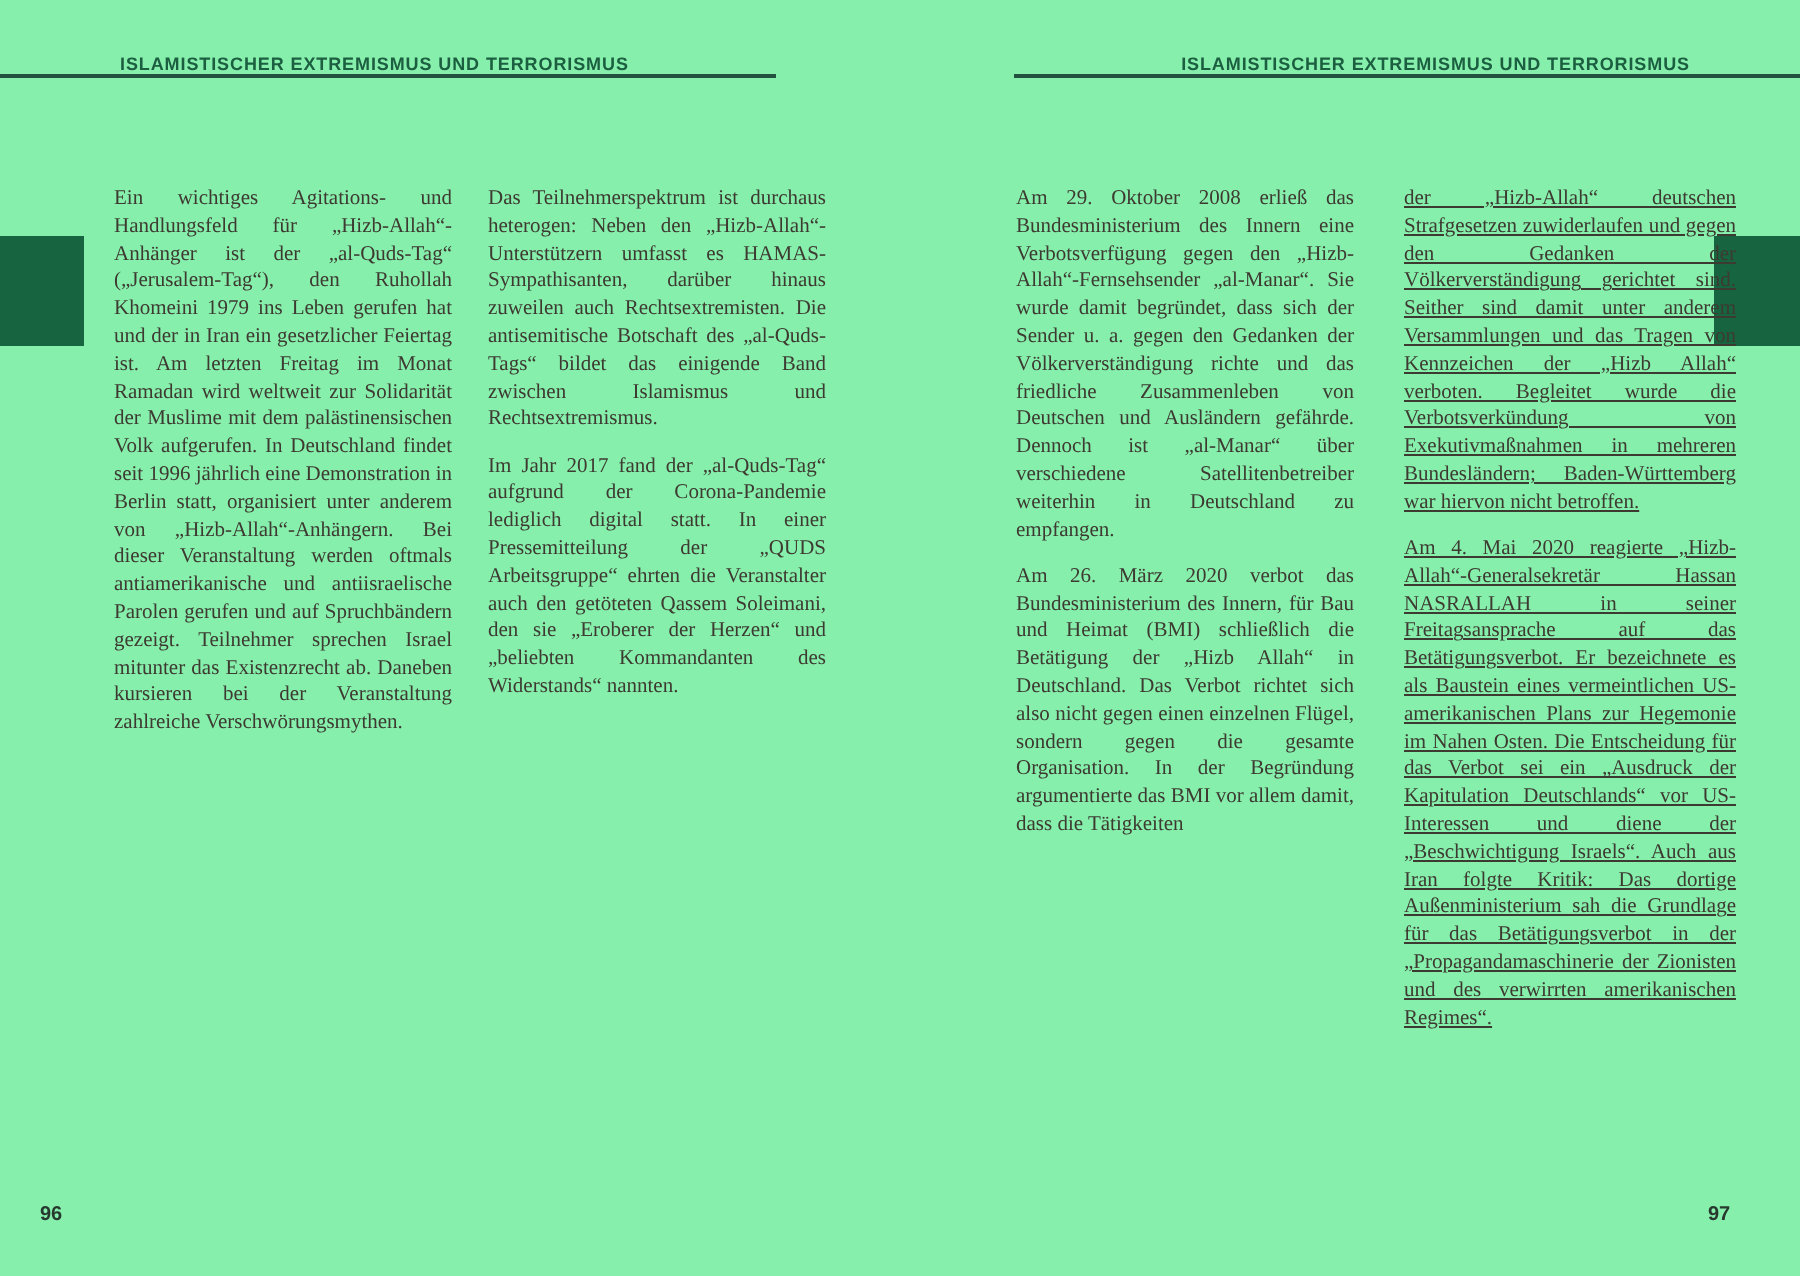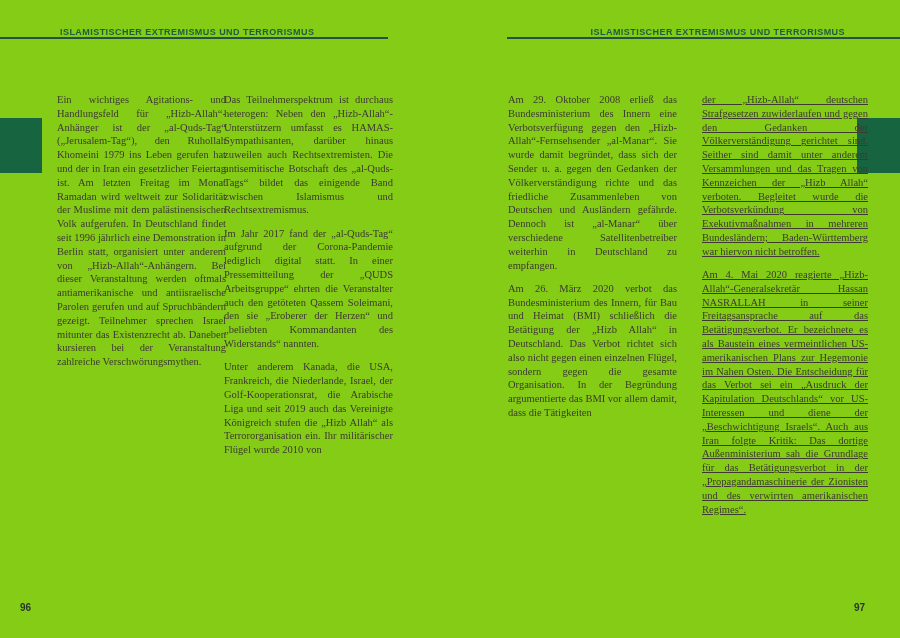--- a/index.html
+++ b/index.html
@@ -3,21 +3,21 @@
 <meta charset="utf-8">
 <style>
   html,body{margin:0;padding:0;}
   body{
     width:900px;height:638px;
     background:#fbfcfb;
     position:relative;
     overflow:hidden;
     font-family:"Liberation Serif", serif;
   }
-  .sheet{position:absolute;inset:0;background:#84cc16;}
+  .sheet{position:absolute;inset:0;background:#86efac;}
 
   
   .running-head{
     position:absolute;top:27px;
     font-family:"Liberation Sans", sans-serif;
     font-weight:bold;font-size:9px;line-height:10px;
     letter-spacing:0.45px;
     color:#1c5f40;
     white-space:nowrap;
   }
@@ -34,21 +34,21 @@
 
   
   .col{
     position:absolute;top:93px;width:169px;
     font-size:10.5px;line-height:13.8px;
     color:#3d3a31;
     text-align:justify;
     hyphens:auto;-webkit-hyphens:auto;
   }
   .col-1{left:57px;}
-  .col-2{left:224px;}
+  .col-2{left:244px;}
   .col-3{left:508px;}
   .col-4{left:702px;width:166px;text-decoration:underline;}
   .col p{margin:0 0 9.5px 0;}
   .col p:last-child{margin-bottom:0;}
 
   
   .section-heading{
     margin:27px 0 4px 16px;
     font-family:"Liberation Sans", sans-serif;
     font-weight:bold;font-size:9.5px;line-height:14.5px;
@@ -80,21 +80,20 @@
   <div class="chapter-tab left"></div>
   <div class="chapter-tab right"></div>
 
   <div class="col col-1">
     <p>Ein wichtiges Agitations- und Handlungsfeld für „Hizb-Allah“-Anhänger ist der „al-Quds-Tag“ („Jerusalem-Tag“), den Ruhollah Khomeini 1979 ins Leben gerufen hat und der in Iran ein gesetzlicher Feiertag ist. Am letzten Freitag im Monat Ramadan wird weltweit zur Solidarität der Muslime mit dem palästinensischen Volk aufgerufen. In Deutschland findet seit 1996 jährlich eine Demonstration in Berlin statt, organisiert unter anderem von „Hizb-Allah“-Anhängern. Bei dieser Veranstaltung werden oftmals antiamerikanische und antiisraelische Parolen gerufen und auf Spruchbändern gezeigt. Teilnehmer sprechen Israel mitunter das Existenzrecht ab. Daneben kursieren bei der Veranstaltung zahlreiche Verschwörungsmythen.</p>
   </div>
 
   <div class="col col-2">
     <p>Das Teilnehmerspektrum ist durchaus heterogen: Neben den „Hizb-Allah“-Unterstützern umfasst es HAMAS-Sympathisanten, darüber hinaus zuweilen auch Rechtsextremisten. Die antisemitische Botschaft des „al-Quds-Tags“ bildet das einigende Band zwischen Islamismus und Rechtsextremismus.</p>
     <p>Im Jahr 2017 fand der „al-Quds-Tag“ aufgrund der Corona-Pandemie lediglich digital statt. In einer Pressemitteilung der „QUDS Arbeitsgruppe“ ehrten die Veranstalter auch den getöteten Qassem Soleimani, den sie „Eroberer der Herzen“ und „beliebten Kommandanten des Widerstands“ nannten.</p>
-    <p>Unter anderem Kanada, die USA, Frankreich, die Niederlande, Israel, der Golf-Kooperationsrat, die Arabische Liga und seit 2019 auch das Vereinigte Königreich stufen die „Hizb Allah“ als Terrororganisation ein. Ihr militärischer Flügel wurde 2010 von</p>
   </div>
 
   <div class="col col-3">
     <p>Am 29. Oktober 2008 erließ das Bundesministerium des Innern eine Verbotsverfügung gegen den „Hizb-Allah“-Fernsehsender „al-Manar“. Sie wurde damit begründet, dass sich der Sender u. a. gegen den Gedanken der Völkerverständigung richte und das friedliche Zusammenleben von Deutschen und Ausländern gefährde. Dennoch ist „al-Manar“ über verschiedene Satellitenbetreiber weiterhin in Deutschland zu empfangen.</p>
     <p>Am 26. März 2020 verbot das Bundesministerium des Innern, für Bau und Heimat (BMI) schließlich die Betätigung der „Hizb Allah“ in Deutschland. Das Verbot richtet sich also nicht gegen einen einzelnen Flügel, sondern gegen die gesamte Organisation. In der Begründung argumentierte das BMI vor allem damit, dass die Tätigkeiten</p>
   </div>
 
   <div class="col col-4">
     <p>der „Hizb-Allah“ deutschen Strafgesetzen zuwiderlaufen und gegen den Gedanken der Völkerverständigung gerichtet sind. Seither sind damit unter anderem Versammlungen und das Tragen von Kennzeichen der „Hizb Allah“ verboten. Begleitet wurde die Verbotsverkündung von Exekutivmaßnahmen in mehreren Bundesländern; Baden-Württemberg war hiervon nicht betroffen.</p>
     <p>Am 4. Mai 2020 reagierte „Hizb-Allah“-Generalsekretär Hassan NASRALLAH in seiner Freitagsansprache auf das Betätigungsverbot. Er bezeichnete es als Baustein eines vermeintlichen US-amerikanischen Plans zur Hegemonie im Nahen Osten. Die Entscheidung für das Verbot sei ein „Ausdruck der Kapitulation Deutschlands“ vor US-Interessen und diene der „Beschwichtigung Israels“. Auch aus Iran folgte Kritik: Das dortige Außenministerium sah die Grundlage für das Betätigungsverbot in der „Propagandamaschinerie der Zionisten und des verwirrten amerikanischen Regimes“.</p>

